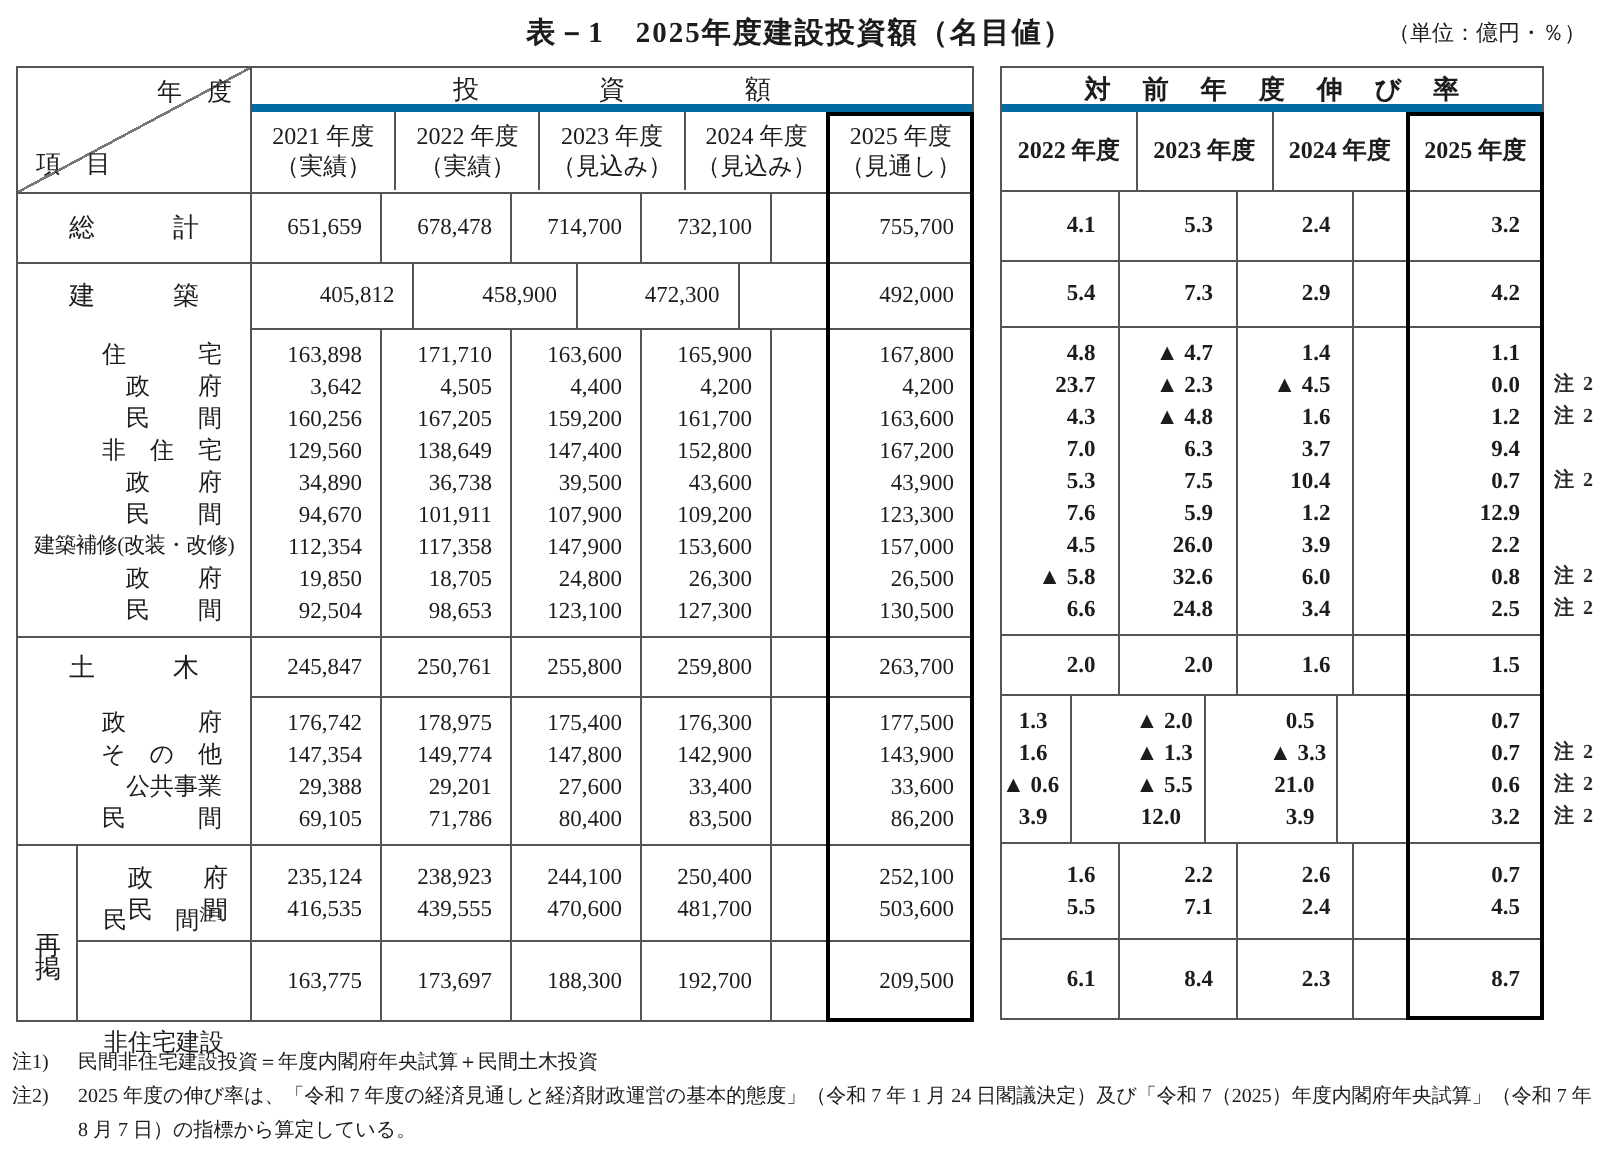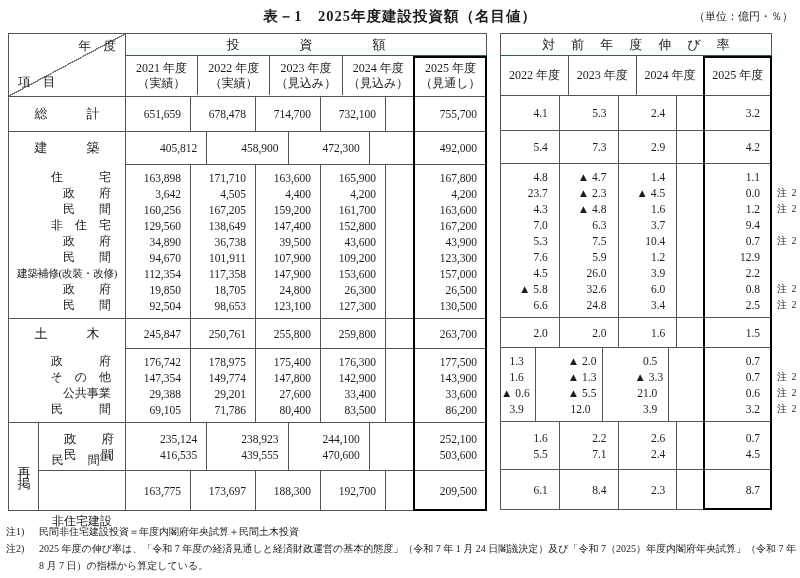--- a/index.html
+++ b/index.html
@@ -6,29 +6,29 @@
   html, body { width: 800px; height: 578px; background: #fff; overflow: hidden; }
   body { font-family: "Liberation Serif", "DejaVu Serif", serif; color: #1c1c1c; position: relative; }
   .page { position: relative; width: 800px; height: 578px; }
 
   .title { position: absolute; top: 7px; left: 0; width: 100%; text-align: center;
            font-weight: bold; font-size: 14.5px; letter-spacing: 1px; }
   .unit  { position: absolute; top: 9px; right: 7px; font-size: 11px; }
 
   .tbl { position: absolute; top: 33px; border: 1px solid #555; background: #fff; }
   .ltable { left: 8px;   width: 479px; }
-  .rtable { left: 500px; width: 272px; }
+  .rtable { left: 500px; width: 272px; font-weight: bold; }
 
   .hdr { display: flex; border-bottom: 1px solid #555; }
   .corner { flex: 0 0 117px; height: 62px; border-right: 1px solid #555; position: relative;
             background: linear-gradient(to bottom right, rgba(0,0,0,0) 49.4%, #777 49.4%, #777 50.6%, rgba(0,0,0,0) 50.6%); }
   .corner .top-lab { position: absolute; top: 4px; right: 9px; font-size: 12.5px; }
   .corner .bot-lab { position: absolute; bottom: 5px; left: 9px; font-size: 12.5px; }
   .hright { flex: 1; display: flex; flex-direction: column; }
-  .group-hdr { height: 22px; line-height: 21px; text-align: center; border-bottom: 1px solid #0369a1; font-size: 13px; overflow: hidden; white-space: nowrap; }
+  .group-hdr { height: 22px; line-height: 21px; text-align: center; border-bottom: 4px solid #0369a1; font-size: 13px; overflow: hidden; white-space: nowrap; }
   .spread-big { letter-spacing: 60px; text-indent: 60px; }
   .spread-sm  { letter-spacing: 16px; text-indent: 16px; }
   .year-row { display: flex; height: 39px; }
   .ycell { flex: 1; border-right: 1px solid #555; display: flex; flex-direction: column;
            justify-content: center; align-items: center; font-size: 12px; line-height: 15px; }
   .year-row .ycell:last-child { border-right: none; }
 
   .band { display: flex; position: relative; }
   .sep-full { border-top: 1px solid #555; }
   .label-cell { flex: 0 0 117px; border-right: 1px solid #555; }
@@ -290,20 +290,26 @@
             </div>
           </div>
           <div class="vcell">
             <div class="stack pad8">
               <div class="line">244,100</div>
               <div class="line">470,600</div>
             </div>
           </div>
           <div class="vcell">
             <div class="stack pad8">
+              <div class="line">250,400</div>
+              <div class="line">481,700</div>
+            </div>
+          </div>
+          <div class="vcell">
+            <div class="stack pad8">
               <div class="line">252,100</div>
               <div class="line">503,600</div>
             </div>
           </div>
         </div>
         <div class="band single" style="height: 40px;">
           <div class="outer-cell"></div>
           <div class="inner-label tail-label top">
             <div>民　　間<span class="sup">注1</span></div>
             <div>非住宅建設</div>

